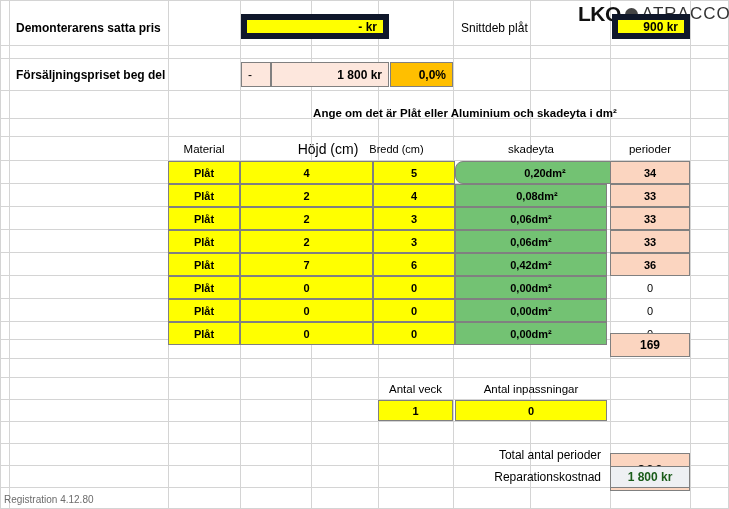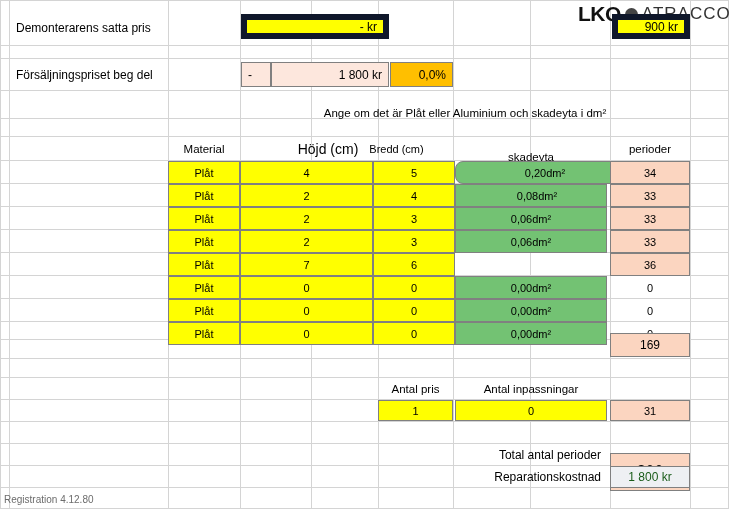--- a/index.html
+++ b/index.html
@@ -41,21 +41,21 @@
     position: absolute;
     box-sizing: border-box;
     display: flex;
     align-items: center;
     white-space: nowrap;
     overflow: hidden;
   }
   .c-right { justify-content: flex-end; padding-right: 6px; }
   .c-left  { justify-content: flex-start; padding-left: 6px; }
   .c-center{ justify-content: center; }
-  .bold { font-weight: normal; }
+  .bold { font-weight: bold; }
   .yellow { background: #ffff00; }
   .green  { background: #73c273; }
   .peach  { background: #fbd5c0; }
   .orange { background: #ffbf00; }
   .pink   { background: #fde7dd; }
   .lightgrey { background: #eef0f3; }
   .bdr { border: 6px solid #0f172a; }
   .bdr-thin { border: 1px solid #808080; }
   .logo {
     position: absolute;
@@ -133,33 +133,34 @@
 
   <div class="logo" style="left:578px; top:2px;">
     <span class="logo-lkq">LKQ</span>
     <span class="logo-dot"></span>
     <span class="logo-atracco">ATRACCO</span>
   </div>
 
   <div class="cell c-left bold" style="left:10px; top:14px; width:230px; height:28px; font-size:12px;">Demonterarens satta pris</div>
   <div class="cell c-right bdr yellow bold" style="left:241px; top:14px; width:148px; height:25px; font-size:12px;">-    kr</div>
 
+  <div class="cell c-left" style="left:455px; top:14px; width:150px; height:28px; font-size:12px;">Snittdeb plåt</div>
   <div class="cell c-right bdr yellow bold" style="left:612px; top:14px; width:78px; height:25px; font-size:12px;">900 kr</div>
 
   <div class="cell c-left bold" style="left:10px; top:61px; width:230px; height:28px; font-size:12px;text-align:center;">Försäljningspriset beg del</div>
   <div class="cell c-left pink bdr-thin" style="left:241px; top:62px; width:30px; height:25px; font-size:12px;">-</div>
   <div class="cell c-right pink bdr-thin bold" style="left:271px; top:62px; width:118px; height:25px; font-size:12px;">1 800 kr</div>
   <div class="cell c-right orange bdr-thin bold" style="left:390px; top:62px; width:63px; height:25px; font-size:12px;">0,0%</div>
 
   <div class="cell c-center bold" style="left:240px; top:104px; width:450px; height:18px; font-size:11.5px;">Ange om det är Plåt eller Aluminium och skadeyta i dm²</div>
 
   <div class="cell c-center" style="left:168px; top:137px; width:72px; height:23px; font-size:11.5px;">Material</div>
   <div class="cell c-center" style="left:240px; top:137px; width:100px; height:23px; font-size:14px;margin-left:38px;">Höjd (cm)</div>
   <div class="cell c-center" style="left:340px; top:137px; width:113px; height:23px; font-size:11px;">Bredd (cm)</div>
-  <div class="cell c-center" style="left:455px; top:145px; width:152px; height:23px; font-size:11.5px;text-align:right;">skadeyta</div>
+  <div class="cell c-center" style="left:455px; top:137px; width:152px; height:23px; font-size:11.5px;text-align:right;">skadeyta</div>
   <div class="cell c-center" style="left:610px; top:137px; width:80px; height:23px; font-size:11.5px;">perioder</div>
 
   <div class="cell c-center yellow bdr-thin bold" style="left:168px; top:161px; width:72px; height:23px;">Plåt</div>
   <div class="cell c-center yellow bdr-thin bold" style="left:240px; top:161px; width:133px; height:23px;">4</div>
   <div class="cell c-center yellow bdr-thin bold" style="left:373px; top:161px; width:82px; height:23px;">5</div>
   <div class="cell c-center green bdr-thin bold" style="left:455px; top:161px; width:180px; height:23px;border-radius:8px;">0,20dm²</div>
   <div class="cell c-center peach bdr-thin bold" style="left:610px; top:161px; width:80px; height:23px;">34</div>
 
   <div class="cell c-center yellow bdr-thin bold" style="left:168px; top:184px; width:72px; height:23px;">Plåt</div>
   <div class="cell c-center yellow bdr-thin bold" style="left:240px; top:184px; width:133px; height:23px;">2</div>
@@ -175,20 +176,21 @@
 
   <div class="cell c-center yellow bdr-thin bold" style="left:168px; top:230px; width:72px; height:23px;">Plåt</div>
   <div class="cell c-center yellow bdr-thin bold" style="left:240px; top:230px; width:133px; height:23px;">2</div>
   <div class="cell c-center yellow bdr-thin bold" style="left:373px; top:230px; width:82px; height:23px;">3</div>
   <div class="cell c-center green bdr-thin bold" style="left:455px; top:230px; width:152px; height:23px;">0,06dm²</div>
   <div class="cell c-center peach bdr-thin bold" style="left:610px; top:230px; width:80px; height:23px;">33</div>
 
   <div class="cell c-center yellow bdr-thin bold" style="left:168px; top:253px; width:72px; height:23px;">Plåt</div>
   <div class="cell c-center yellow bdr-thin bold" style="left:240px; top:253px; width:133px; height:23px;">7</div>
   <div class="cell c-center yellow bdr-thin bold" style="left:373px; top:253px; width:82px; height:23px;">6</div>
+  <div class="cell c-center green bdr-thin bold" style="left:455px; top:253px; width:152px; height:23px;">0,42dm²</div>
   <div class="cell c-center peach bdr-thin bold" style="left:610px; top:253px; width:80px; height:23px;">36</div>
 
   <div class="cell c-center yellow bdr-thin bold" style="left:168px; top:276px; width:72px; height:23px;">Plåt</div>
   <div class="cell c-center yellow bdr-thin bold" style="left:240px; top:276px; width:133px; height:23px;">0</div>
   <div class="cell c-center yellow bdr-thin bold" style="left:373px; top:276px; width:82px; height:23px;">0</div>
   <div class="cell c-center green bdr-thin bold" style="left:455px; top:276px; width:152px; height:23px;">0,00dm²</div>
   <div class="cell c-center" style="left:610px; top:276px; width:80px; height:23px;">0</div>
 
   <div class="cell c-center yellow bdr-thin bold" style="left:168px; top:299px; width:72px; height:23px;">Plåt</div>
   <div class="cell c-center yellow bdr-thin bold" style="left:240px; top:299px; width:133px; height:23px;">0</div>
@@ -197,26 +199,25 @@
   <div class="cell c-center" style="left:610px; top:299px; width:80px; height:23px;">0</div>
 
   <div class="cell c-center yellow bdr-thin bold" style="left:168px; top:322px; width:72px; height:23px;">Plåt</div>
   <div class="cell c-center yellow bdr-thin bold" style="left:240px; top:322px; width:133px; height:23px;">0</div>
   <div class="cell c-center yellow bdr-thin bold" style="left:373px; top:322px; width:82px; height:23px;">0</div>
   <div class="cell c-center green bdr-thin bold" style="left:455px; top:322px; width:152px; height:23px;">0,00dm²</div>
   <div class="cell c-center" style="left:610px; top:322px; width:80px; height:23px;">0</div>
 
   <div class="cell c-center peach bdr-thin bold" style="left:610px; top:333px; width:80px; height:24px; font-size:12px;">169</div>
 
-  <div class="cell c-center" style="left:378px; top:379px; width:75px; height:20px; font-size:11.5px;">Antal pris</div>
+  <div class="cell c-center" style="left:378px; top:379px; width:75px; height:20px; font-size:11.5px;">Antal veck</div>
   <div class="cell c-center" style="left:455px; top:379px; width:152px; height:20px; font-size:11.5px;">Antal inpassningar</div>
 
   <div class="cell c-center yellow bdr-thin bold" style="left:378px; top:400px; width:75px; height:21px;">1</div>
   <div class="cell c-center yellow bdr-thin bold" style="left:455px; top:400px; width:152px; height:21px;">0</div>
-  <div class="cell c-center peach bdr-thin bold" style="left:610px; top:400px; width:80px; height:21px;">31</div>
 
   <div class="cell c-right" style="left:380px; top:444px; width:227px; height:22px; font-size:12px;">Total antal perioder</div>
   <div class="cell c-center peach bdr-thin bold" style="left:610px; top:444px; width:80px; height:38px; font-size:16px;margin-top:9px;">200</div>
 
   <div class="cell c-right" style="left:380px; top:466px; width:227px; height:22px; font-size:12px;text-align:center;">Reparationskostnad</div>
   <div class="cell c-center lightgrey bdr-thin bold" style="left:610px; top:466px; width:80px; height:22px; font-size:12px; color:#1a5c1a;">1 800 kr</div>
 
   <div class="footer-reg">Registration 4.12.80</div>
 
 </div>

